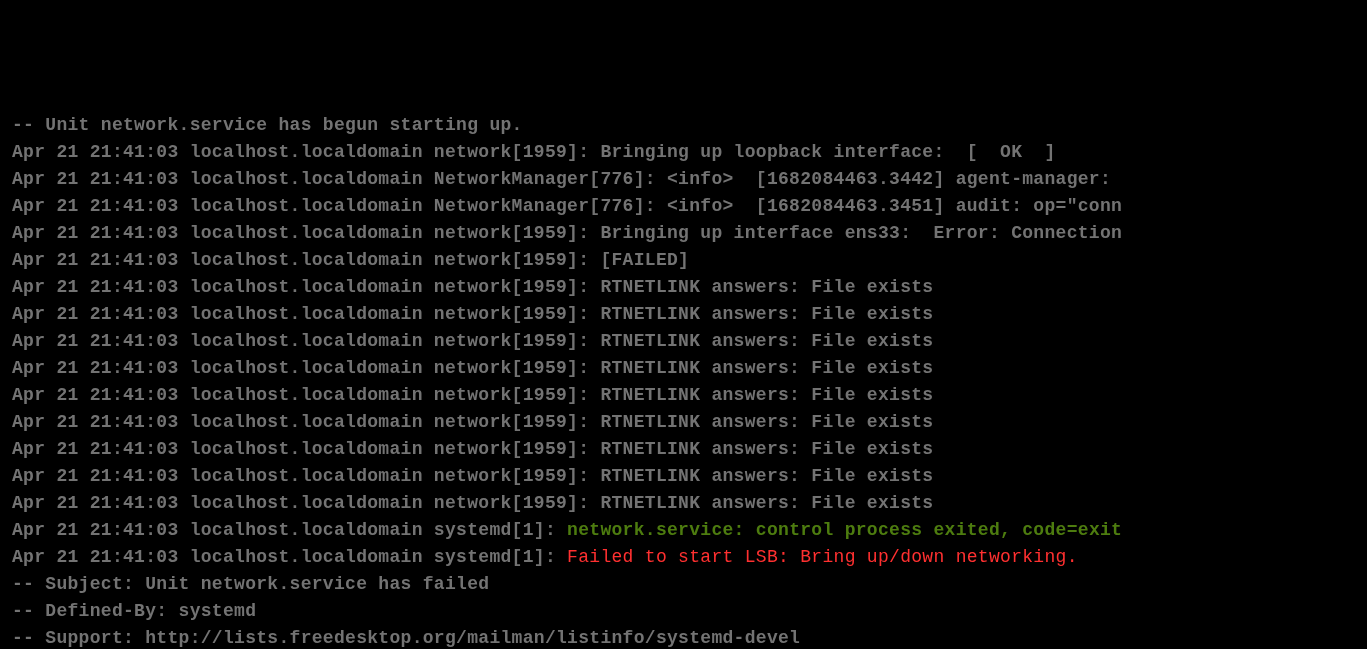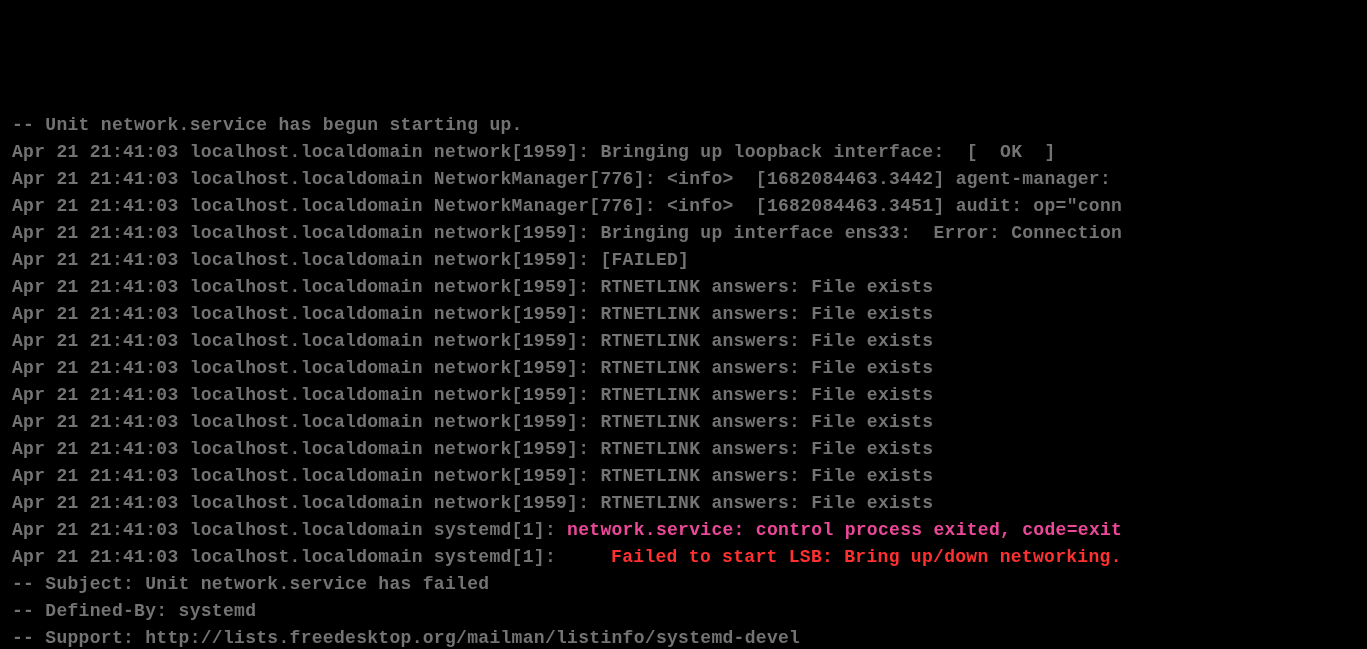--- a/index.html
+++ b/index.html
@@ -19,26 +19,25 @@
       overflow: hidden;
       white-space: pre;
       font-weight: bold;
       letter-spacing: 0.3px;
     }
     .line {
       display: block;
     }
     .bold {
       font-weight: bold;
-      color: #ec4899;
+      color: #4d7c0f;
     }
     .red {
       color: #ff3030;
-      font-weight: bold;
-      margin-left: 44px;
+      font-weight: normal;
     }
     .normal {
       color: #737373;
     }
   </style>
 </head>
 <body>
 
 
 

